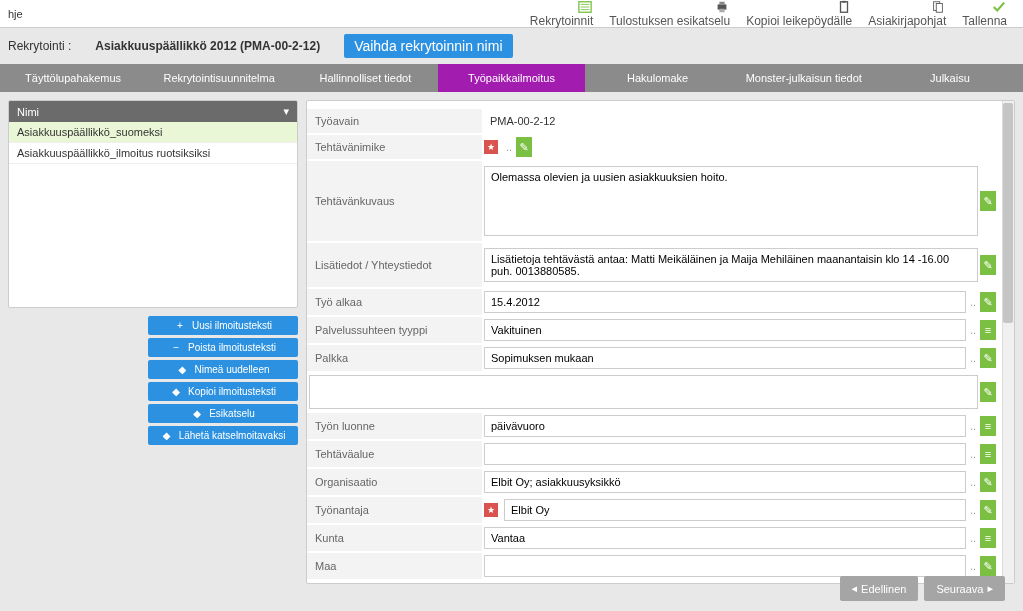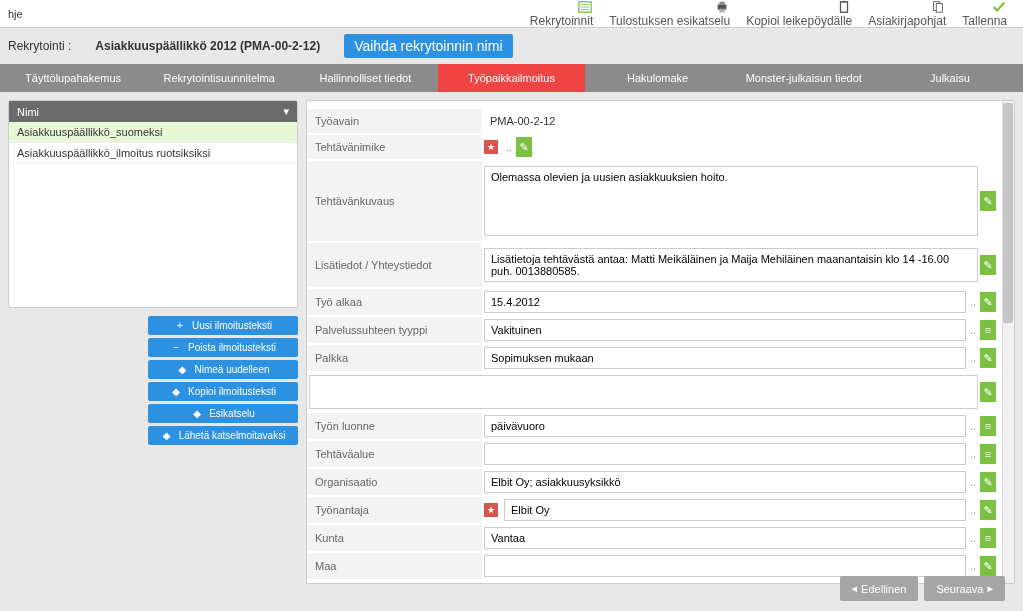--- a/index.html
+++ b/index.html
@@ -10,21 +10,21 @@
 .topbar-right { display: flex; gap: 0; }
 .top-btn { display: flex; flex-direction: column; align-items: flex-end; font-size: 12px; color: #555; padding: 2px 8px; cursor: pointer; }
 .top-btn svg { width: 16px; height: 14px; }
 
 .breadcrumb { padding: 6px 8px; font-size: 12px; display: flex; align-items: center; gap: 24px; }
 .breadcrumb .title { font-weight: bold; text-align: right; }
 .rename-btn { background: #2c91e0; color: #fff; border: none; padding: 4px 10px; font-size: 14px; border-radius: 2px; cursor: pointer; }
 
 .tabs { display: flex; background: #8b8b8b; color: #fff; font-size: 11px; }
 .tabs .tab { flex: 1; text-align: center; padding: 8px 4px; cursor: pointer; }
-.tabs .tab.active { background: #ef4444; }
+.tabs .tab.active { background: #a21caf; }
 
 .main { display: flex; gap: 8px; padding: 8px; height: 500px; }
 .left-col { width: 290px; display: flex; flex-direction: column; gap: 8px; }
 .list-panel { background: #fff; border: 1px solid #ccc; height: 208px; border-radius: 2px; overflow: hidden; }
 .list-header { background: #6b6b6b; color: #fff; padding: 4px 8px; font-size: 11px; display: flex; align-items: center; justify-content: space-between; }
 .list-item { padding: 4px 8px; font-size: 11px; border-bottom: 1px solid #eee; cursor: pointer; background: #fff; }
 .list-item.sel { background: #eaf7d6; }
 
 .actions { display: flex; flex-direction: column; align-items: flex-end; }
 .action-btn { background: #2c91e0; color: #fff; border: none; width: 150px; padding: 4px 8px; font-size: 10px; margin-bottom: 3px; border-radius: 2px; cursor: pointer; display: flex; align-items: center; gap: 6px; justify-content: center; }

